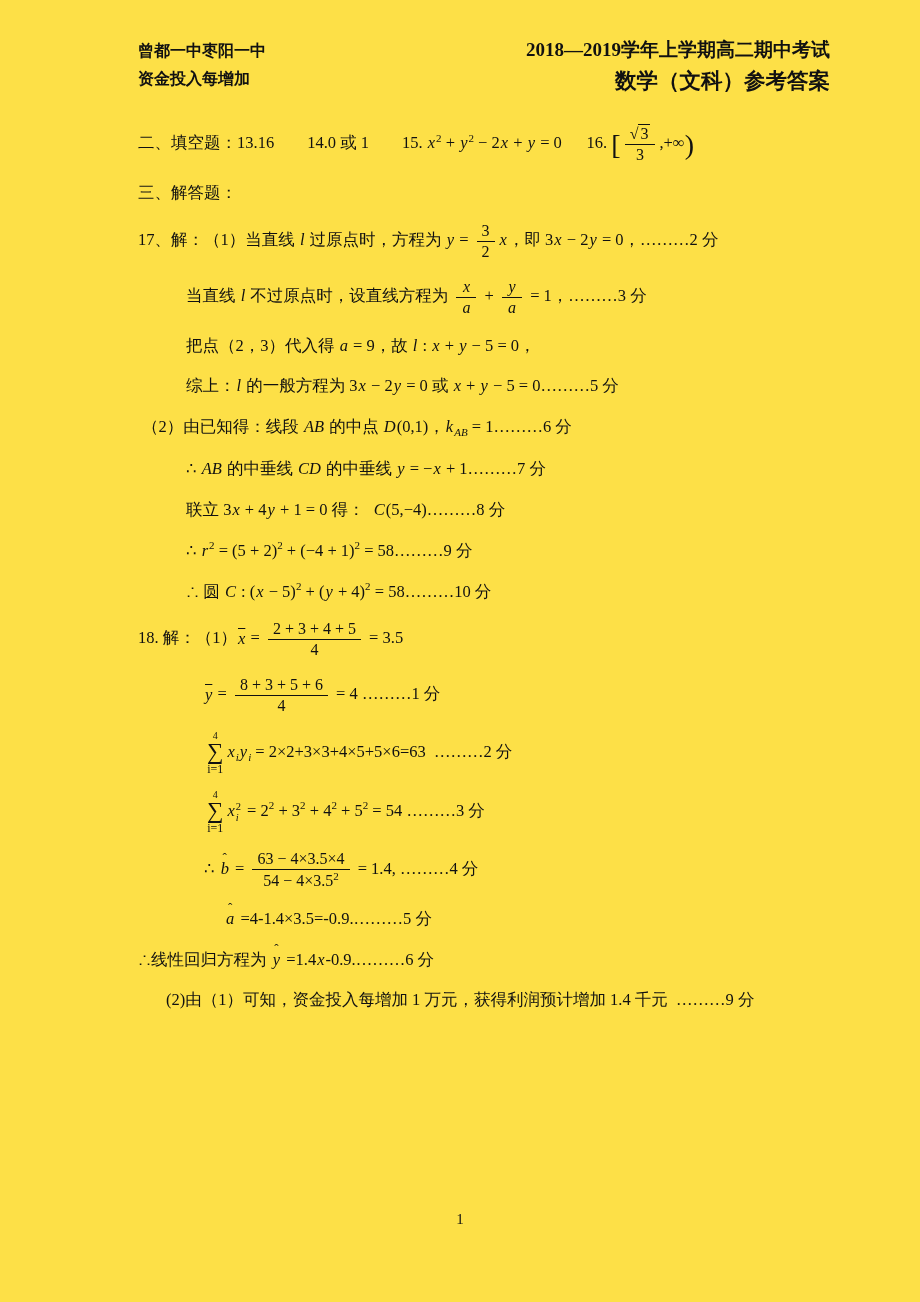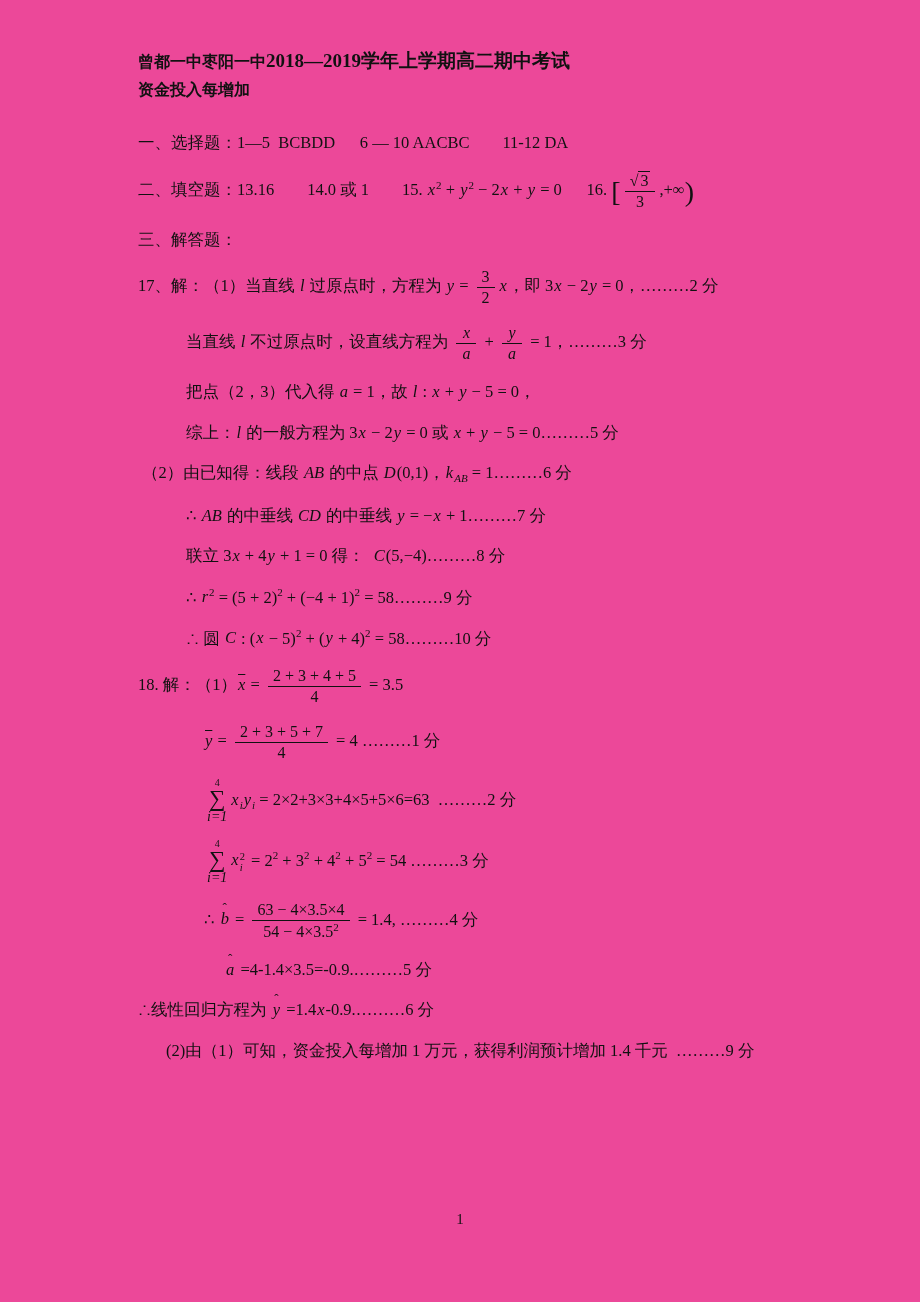--- a/index.html
+++ b/index.html
@@ -1,25 +1,25 @@
 <!DOCTYPE html>
 <html><head>
 <meta charset="utf-8">
 <style>
   html,body{margin:0;padding:0;background:#888;}
   .page{
-    width:920px;height:1302px;background:#ec4899;position:relative;
-    box-sizing:border-box;padding:48px 90px 0 138px;
+    width:920px;height:1302px;background:#fde047;position:relative;
+    box-sizing:border-box;padding:37px 90px 0 138px;
     font-family:"Liberation Serif","DejaVu Serif",serif;
     color:#111;font-size:16.5px;overflow:hidden;
   }
   
   .header{display:flex;align-items:flex-start;margin-bottom:26px;}
   .school{font-weight:bold;font-size:16px;line-height:1.75;white-space:nowrap;}
-  .titles{flex:1;text-align:left;}
+  .titles{flex:1;text-align:right;}
   .title1{font-weight:bold;font-size:19px;line-height:1.4;}
   .title2{font-weight:bold;font-size:21.5px;line-height:1.6;}
   
   .line{margin:15px 0;line-height:1.55;}
   .l0{margin-left:0}
   .l1{margin-left:48px}
   .l2{margin-left:4px}
   .l3{margin-left:66px}
   .l4{margin-left:86px}
   .l5{}
@@ -37,74 +37,74 @@
   .rad{font-style:normal;}
   .radb{border-top:1.3px solid #111;padding:0 2px;}
   .ov{text-decoration:overline;}
   .hat{position:relative;display:inline-block;padding:0 1px;}
   .hatm{position:absolute;top:-0.62em;left:50%;transform:translateX(-50%);
         font-size:13px;font-style:normal;}
   .sum{display:inline-flex;flex-direction:column;align-items:center;
        vertical-align:middle;line-height:1;margin:0 3px;}
   .sumt{font-size:10px;}
   .sums{font-size:23px;line-height:0.95;}
-  .sumb{font-size:14px;font-style:italic;}
+  .sumb{font-size:12px;}
   .ss{display:inline-flex;flex-direction:column;align-items:flex-start;
       vertical-align:middle;line-height:1.05;font-size:10.5px;margin-right:2px;}
   .sss{font-style:normal;}
   .ssb{font-style:italic;}
   .footer{position:absolute;bottom:74px;left:0;width:100%;text-align:center;
           font-size:15px;}
 </style>
 </head>
 <body>
 
 <div class="page">
 
   <div class="header">
     <div class="school">
       <div>曾都一中枣阳一中</div>
       <div>资金投入每增加</div>
     </div>
     <div class="titles">
       <div class="title1">2018—2019学年上学期高二期中考试</div>
+      <div class="title2">数学（文科）参考答案</div>
     </div>
   </div>
 
   <div>
-      <div class="line l0"><span class="t">一、选择题：1—5  BCBDD      6 — 10 AACBC        11-12 DA</span></div>
       <div class="line l0"><span class="t">二、填空题：13.16        14.0 或 1        15. </span><span class="iv">x</span><span class="sup">2</span><span class="t"> + </span><span class="iv">y</span><span class="sup">2</span><span class="t"> − 2</span><span class="iv">x</span><span class="t"> + </span><span class="iv">y</span><span class="t"> = 0      16. </span><span class="big">[</span><span class="frac">
           <span class="fn"><span class="sqrt"><span class="rad">√</span><span class="radb">3</span></span></span>
           <span class="fd"><span class="t">3</span></span>
         </span><span class="t">,+∞</span><span class="big">)</span></div>
       <div class="line l0"><span class="t">三、解答题：</span></div>
       <div class="line l0"><span class="t">17、解：（1）当直线 </span><span class="iv">l</span><span class="t"> 过原点时，方程为 </span><span class="iv">y</span><span class="t"> = </span><span class="frac">
           <span class="fn"><span class="t">3</span></span>
           <span class="fd"><span class="t">2</span></span>
         </span><span class="iv">x</span><span class="t">，即 3</span><span class="iv">x</span><span class="t"> − 2</span><span class="iv">y</span><span class="t"> = 0，………2 分</span></div>
       <div class="line l1"><span class="t">当直线 </span><span class="iv">l</span><span class="t"> 不过原点时，设直线方程为 </span><span class="frac">
           <span class="fn"><span class="iv">x</span></span>
           <span class="fd"><span class="iv">a</span></span>
         </span><span class="t"> + </span><span class="frac">
           <span class="fn"><span class="iv">y</span></span>
           <span class="fd"><span class="iv">a</span></span>
         </span><span class="t"> = 1，………3 分</span></div>
-      <div class="line l1"><span class="t">把点（2，3）代入得 </span><span class="iv">a</span><span class="t"> = 1，故 </span><span class="iv">l</span><span class="t"> : </span><span class="iv">x</span><span class="t"> + </span><span class="iv">y</span><span class="t"> − 5 = 0，</span></div>
+      <div class="line l1"><span class="t">把点（2，3）代入得 </span><span class="iv">a</span><span class="t"> = 9，故 </span><span class="iv">l</span><span class="t"> : </span><span class="iv">x</span><span class="t"> + </span><span class="iv">y</span><span class="t"> − 5 = 0，</span></div>
       <div class="line l1"><span class="t">综上：</span><span class="iv">l</span><span class="t"> 的一般方程为 3</span><span class="iv">x</span><span class="t"> − 2</span><span class="iv">y</span><span class="t"> = 0 或 </span><span class="iv">x</span><span class="t"> + </span><span class="iv">y</span><span class="t"> − 5 = 0………5 分</span></div>
       <div class="line l2"><span class="t">（2）由已知得：线段 </span><span class="iv">AB</span><span class="t"> 的中点 </span><span class="iv">D</span><span class="t">(0,1)，</span><span class="iv">k</span><span class="sub">AB</span><span class="t"> = 1………6 分</span></div>
       <div class="line l1"><span class="t">∴ </span><span class="iv">AB</span><span class="t"> 的中垂线 </span><span class="iv">CD</span><span class="t"> 的中垂线 </span><span class="iv">y</span><span class="t"> = −</span><span class="iv">x</span><span class="t"> + 1………7 分</span></div>
       <div class="line l1"><span class="t">联立 3</span><span class="iv">x</span><span class="t"> + 4</span><span class="iv">y</span><span class="t"> + 1 = 0 得：  </span><span class="iv">C</span><span class="t">(5,−4)………8 分</span></div>
       <div class="line l1"><span class="t">∴ </span><span class="iv">r</span><span class="sup">2</span><span class="t"> = (5 + 2)</span><span class="sup">2</span><span class="t"> + (−4 + 1)</span><span class="sup">2</span><span class="t"> = 58………9 分</span></div>
       <div class="line l1"><span class="t">∴ 圆 </span><span class="iv">C</span><span class="t"> : (</span><span class="iv">x</span><span class="t"> − 5)</span><span class="sup">2</span><span class="t"> + (</span><span class="iv">y</span><span class="t"> + 4)</span><span class="sup">2</span><span class="t"> = 58………10 分</span></div>
       <div class="line l0"><span class="t">18. 解：（1）</span><span class="ov"><span class="iv">x</span></span><span class="t"> = </span><span class="frac">
           <span class="fn"><span class="t">2 + 3 + 4 + 5</span></span>
           <span class="fd"><span class="t">4</span></span>
         </span><span class="t"> = 3.5</span></div>
       <div class="line l3"><span class="ov"><span class="iv">y</span></span><span class="t"> = </span><span class="frac">
-          <span class="fn"><span class="t">2 + 3 + 5 + 7</span></span>
+          <span class="fn"><span class="t">8 + 3 + 5 + 6</span></span>
           <span class="fd"><span class="t">4</span></span>
         </span><span class="t"> = 4 ………1 分</span></div>
       <div class="line l3"><span class="sum">
           <span class="sumt">4</span>
           <span class="sums">∑</span>
           <span class="sumb">i=1</span>
         </span><span class="iv">x</span><span class="sub">i</span><span class="iv">y</span><span class="sub">i</span><span class="t"> = 2×2+3×3+4×5+5×6=63  ………2 分</span></div>
       <div class="line l3"><span class="sum">
           <span class="sumt">4</span>
           <span class="sums">∑</span>

